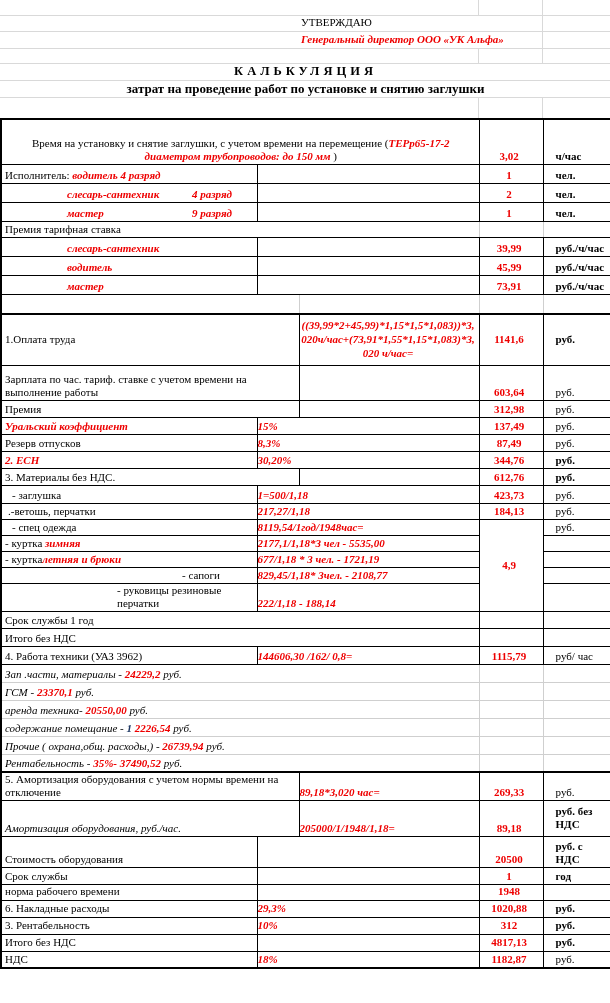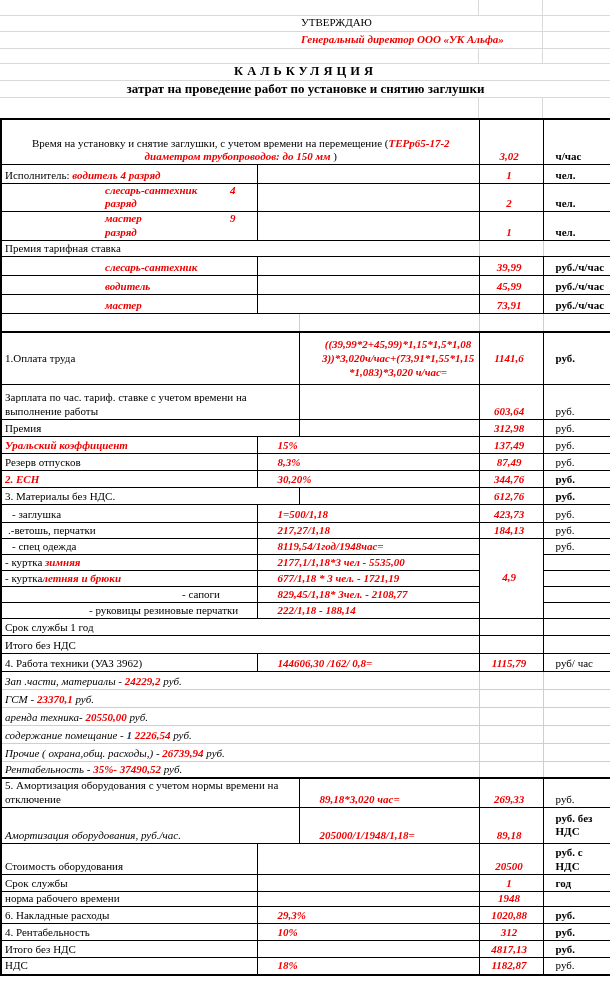--- a/index.html
+++ b/index.html
@@ -19,33 +19,33 @@
   #main td:first-child{border-left:none;}
   #main tr.lt td{border-bottom-color:#cfcfcf;}
   #main tr.lt td + td{border-left-color:#cfcfcf;}
   #main tr.ltv td + td{border-left-color:#cfcfcf;}
   #main tr.thick td{border-top:2px solid #000;}
   
   .b{font-weight:normal;}
   .r{color:#ee0000;font-weight:bold;font-style:italic;}
   .it{font-style:italic;}
   .nv{color:#1f3864;font-weight:bold;font-style:italic;}
-  .frm{color:#ee0000;font-weight:bold;font-style:italic;padding-left:20px;}
+  .frm{color:#ee0000;font-weight:bold;font-style:italic;padding-left:0;}
   .pctr{text-align:left;padding-right:55px;}
-  .val{color:#ee0000;font-weight:bold;font-style:italic;text-align:center;padding:0 4px 1px 0;}
+  .val{color:#ee0000;font-weight:bold;text-align:center;padding:0 4px 1px 0;}
   .unit{padding-left:12px;}
   .ub{font-weight:bold;}
   .vm{vertical-align:middle;}
   .nowrap{white-space:nowrap;overflow:visible;text-align:center;}
   .ovf{overflow:visible;}
   .brk{word-break:break-all;text-align:center;vertical-align:middle;line-height:1.3;}
   .in6{padding-left:6px;}
   .in10{padding-left:10px;}
-  .in65{padding-left:103px;}
-  .in115{padding-left:87px;}
+  .in65{padding-left:65px;}
+  .in115{padding-left:115px;}
   .in165{}
   .in180{padding-left:180px;}
   .tab125{display:inline-block;width:125px;}
   .sp{margin-left:6px;}
 </style>
 </head>
 <body>
 
 <table id="hdr">
   <colgroup>
@@ -349,21 +349,21 @@
   </tr>
 
   <tr style="height:17px">
     <td class="b">6. Накладные расходы</td>
     <td colspan="2" class="frm pctr">29,3%</td>
     <td class="val">1020,88</td>
     <td class="unit ub">руб.</td>
   </tr>
 
   <tr style="height:17px">
-    <td class="b">4. Рентабельность</td>
+    <td class="b">3. Рентабельность</td>
     <td colspan="2" class="frm pctr">10%</td>
     <td class="val">312</td>
     <td class="unit ub">руб.</td>
   </tr>
 
   <tr style="height:17px">
     <td class="b">Итого без НДС</td>
     <td colspan="2"></td>
     <td class="val">4817,13</td>
     <td class="unit ub">руб.</td>

